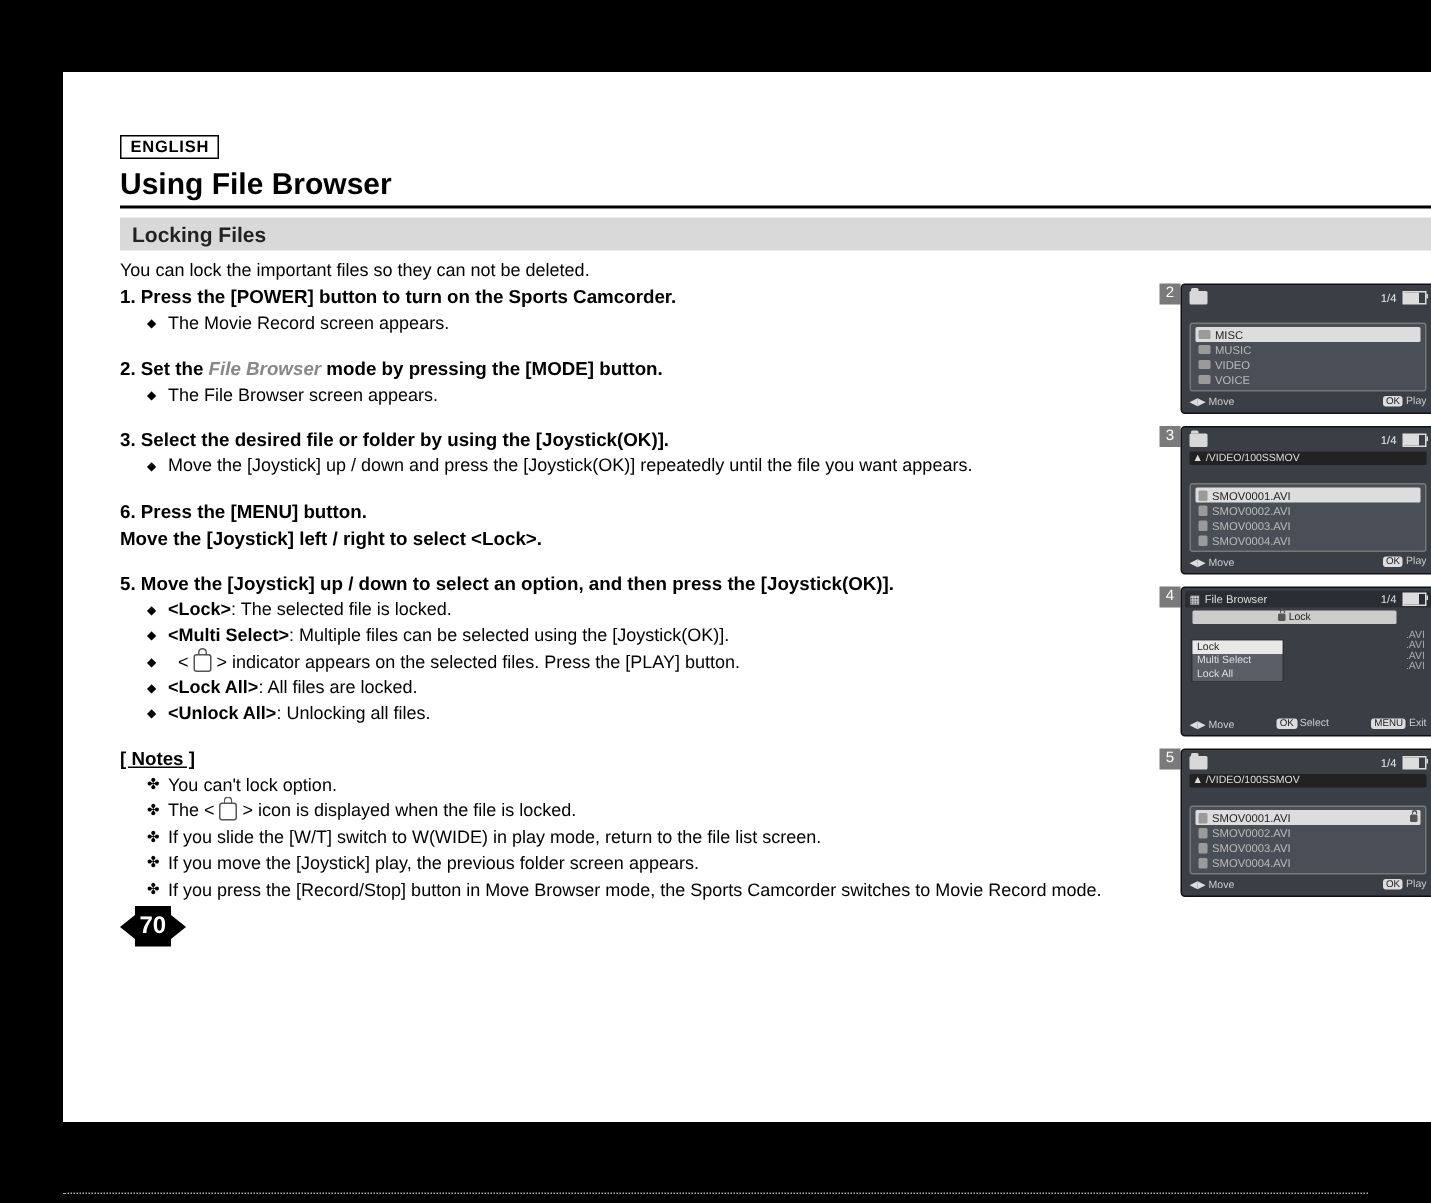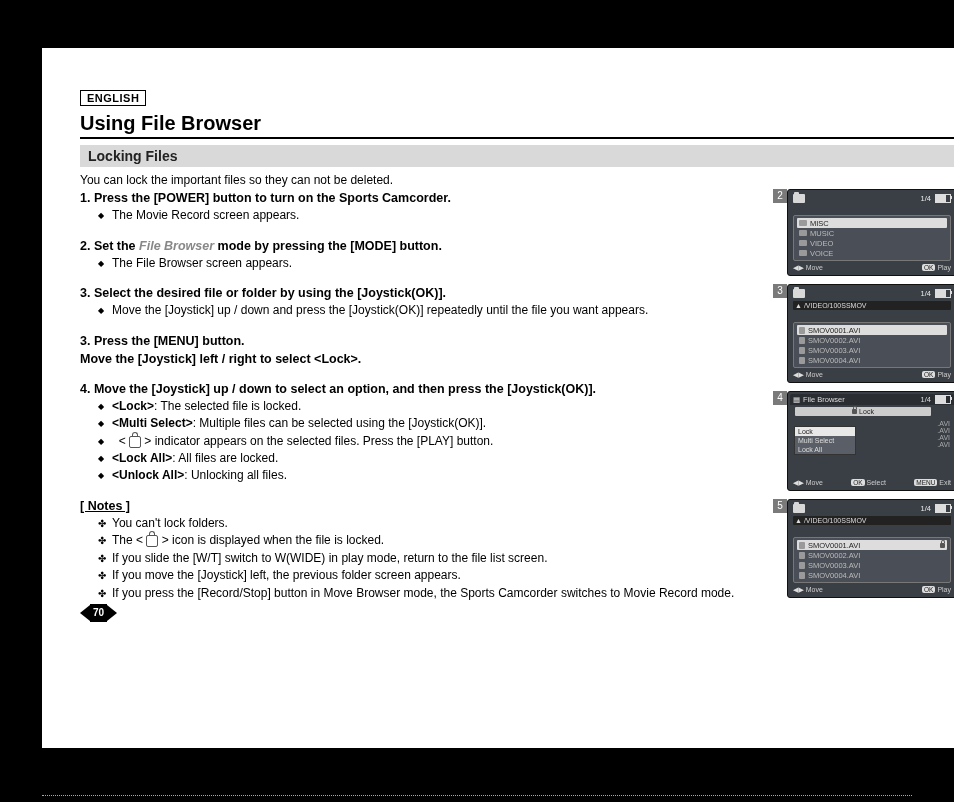--- a/index.html
+++ b/index.html
@@ -141,21 +141,21 @@
   }
   .tri-r {
     width: 0; height: 0;
     border-top: 8px solid transparent;
     border-bottom: 8px solid transparent;
     border-left: 10px solid #000;
   }
   .pg-num {
     background: #000;
     color: #fff;
-    font-size: 10px;
+    font-size: 16px;
     font-weight: bold;
     padding: 2px 3px;
   }
 
   
   .screen {
     position: relative;
   }
   .num-badge {
     position: absolute;
@@ -365,43 +365,43 @@
         </div>
         <div class="sub">The File Browser screen appears.</div>
       </div>
 
       <div class="step">
         <div class="step-head">3.  Select the desired file or folder by using the [Joystick(OK)].</div>
         <div class="sub">Move the [Joystick] up / down and press the [Joystick(OK)] repeatedly until the file you want appears.</div>
       </div>
 
       <div class="step">
-        <div class="step-head">3.  Press the [MENU] button.</div>
+        <div class="step-head">6.  Press the [MENU] button.</div>
         <div class="step-head">Move the [Joystick] left / right to select &lt;Lock&gt;.</div>
       </div>
 
       <div class="step">
-        <div class="step-head">4.  Move the [Joystick] up / down to select an option, and then press the [Joystick(OK)].</div>
+        <div class="step-head">5.  Move the [Joystick] up / down to select an option, and then press the [Joystick(OK)].</div>
         <div class="sub"><b>&lt;Lock&gt;</b><span>: The selected file is locked.</span></div>
         <div class="sub"><b>&lt;Multi Select&gt;</b><span>: Multiple files can be selected using the [Joystick(OK)].</span></div>
         <div class="sub" style="margin-left:18px;padding-left:14px">
           <span style="visibility:hidden">.</span>
           <span>&lt; </span><span class="lock-icon"></span><span> &gt; indicator appears on the selected files. Press the [PLAY] button.</span>
         </div>
         <div class="sub"><b>&lt;Lock All&gt;</b><span>: All files are locked.</span></div>
         <div class="sub"><b>&lt;Unlock All&gt;</b><span>: Unlocking all files.</span></div>
       </div>
 
       <div class="notes-head">[ Notes ]</div>
-      <div class="note">You can't lock folders.</div>
+      <div class="note">You can't lock option.</div>
       <div class="note">
         <span>The &lt; </span><span class="lock-icon"></span><span> &gt; icon is displayed when the file is locked.</span>
       </div>
       <div class="note">If you slide the [W/T] switch to W(WIDE) in play mode, return to the file list screen.</div>
-      <div class="note">If you move the [Joystick] left, the previous folder screen appears.</div>
+      <div class="note">If you move the [Joystick] play, the previous folder screen appears.</div>
       <div class="note">If you press the [Record/Stop] button in Move Browser mode, the Sports Camcorder switches to Movie Record mode.</div>
 
       <div class="page-badge">
         <div class="tri-l"></div>
         <div class="pg-num">70</div>
         <div class="tri-r"></div>
       </div>
 
     </div>
 

